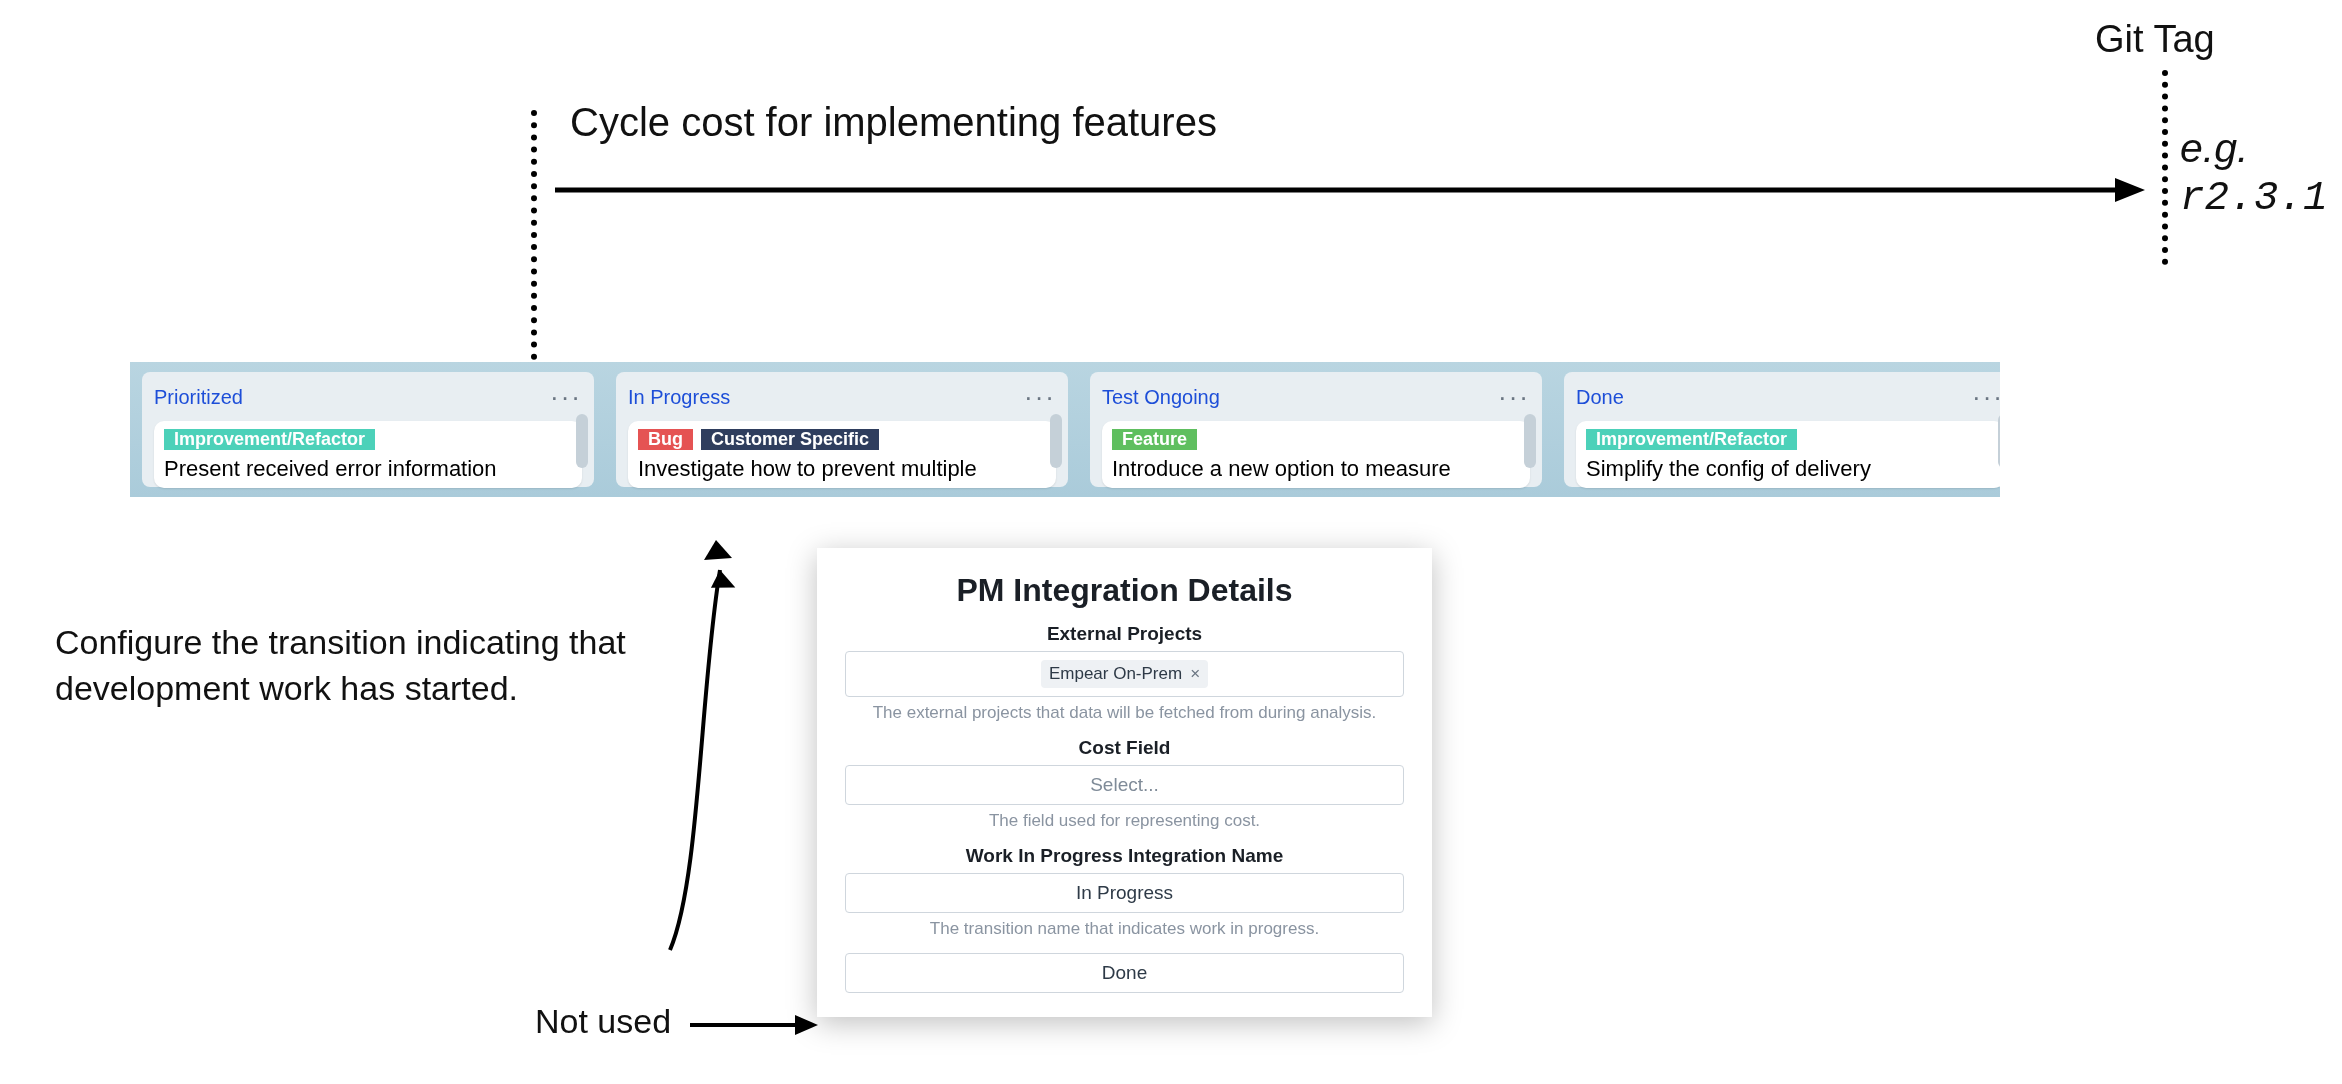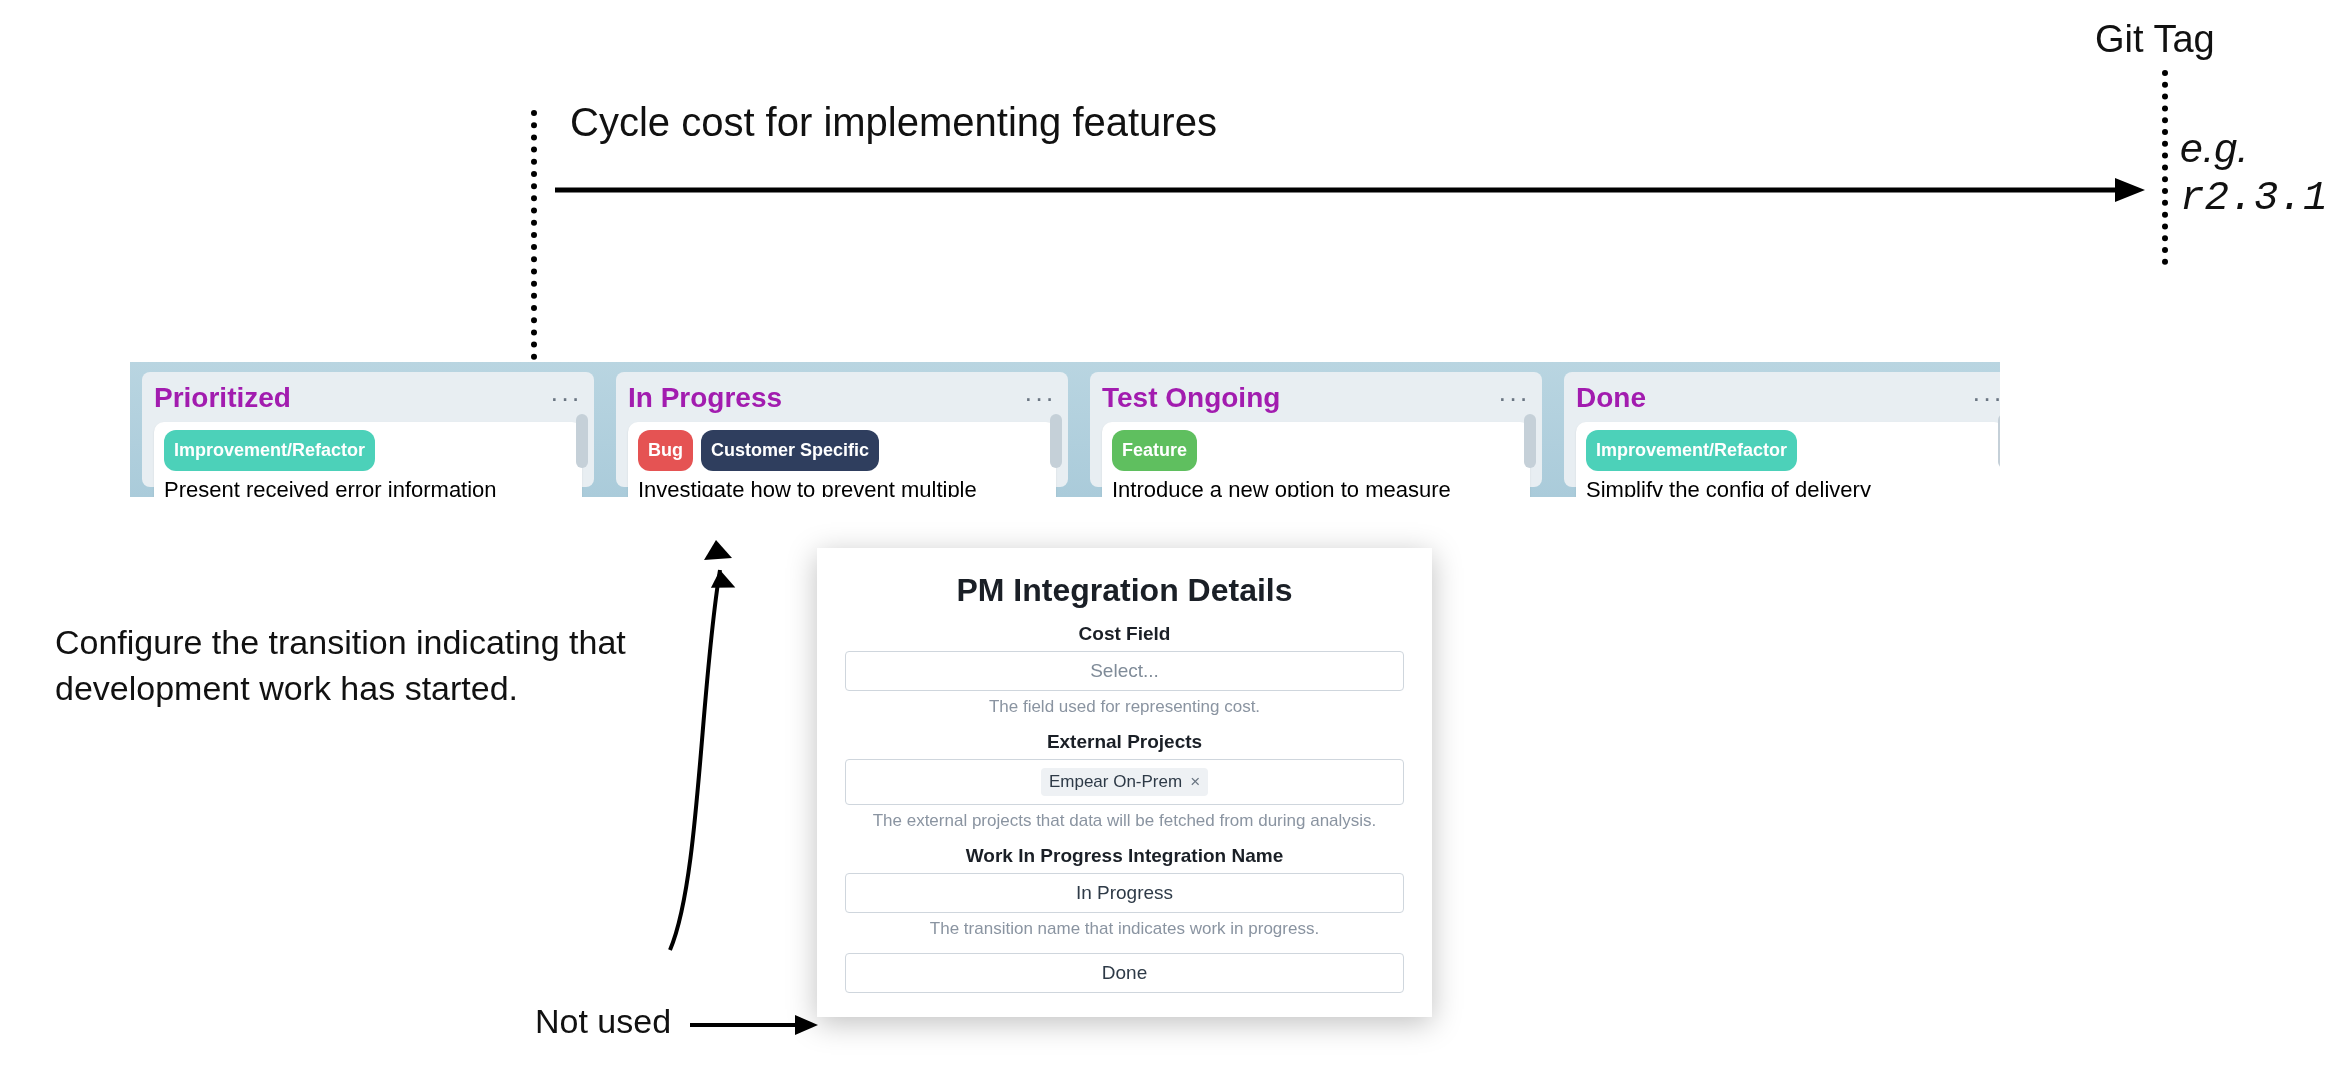--- a/index.html
+++ b/index.html
@@ -83,34 +83,34 @@
     border-radius: 8px;
     padding: 10px 12px 0 12px;
     position: relative;
   }
   .col-head {
     display: flex;
     align-items: center;
     justify-content: space-between;
     margin-bottom: 8px;
   }
-  .col-title { font-size: 28px; font-weight: 700; color: #a21caf; }
+  .col-title { font-size: 20px; font-weight: 400; color: #1d4ed8; }
   .col-menu { color: #6a7582; font-size: 26px; letter-spacing: 2px; cursor: pointer; }
   .card {
     background: #fff;
     border-radius: 10px;
     padding: 8px 10px 6px 10px;
     min-height: 60px;
     box-shadow: 0 1px 2px rgba(0,0,0,.1);
   }
   .labels { display: flex; gap: 8px; margin-bottom: 6px; }
   .label {
     display: inline-block;
-    border-radius: 12px;
-    padding: 10px 10px;
+    border-radius: 0;
+    padding: 0 10px;
     font-size: 18px;
     font-weight: 700;
     color: #fff;
   }
   .label.green  { background: #5fbf5f; }
   .label.red    { background: #e55353; }
   .label.navy   { background: #2f3e5e; }
   .label.teal   { background: #4cd1b9; }
   .card-title { font-size: 22px; color: #000000; white-space: nowrap; overflow: hidden; text-overflow: ellipsis; }
   .col-scroll {
@@ -263,37 +263,37 @@
       <div class="card-title">Simplify the config of delivery</div>
     </div>
     <div class="col-scroll"></div>
   </div>
 </div>
 
 <div class="panel">
   <h2>PM Integration Details</h2>
 
   <div class="group">
-    <div class="flabel">Cost Field</div>
-    <div class="field placeholder">Select...</div>
-    <div class="help">The field used for representing cost.</div>
-  </div>
-
-  <div class="group">
     <div class="flabel">External Projects</div>
     <div class="field">
       <span class="chip">
         <span>Empear On-Prem</span>
         <span class="x">×</span>
       </span>
     </div>
     <div class="help">The external projects that data will be fetched from during analysis.</div>
   </div>
 
   <div class="group">
+    <div class="flabel">Cost Field</div>
+    <div class="field placeholder">Select...</div>
+    <div class="help">The field used for representing cost.</div>
+  </div>
+
+  <div class="group">
     <div class="flabel">Work In Progress Integration Name</div>
     <div class="field">In Progress</div>
     <div class="help">The transition name that indicates work in progress.</div>
   </div>
 
   <div class="group" style="margin-bottom:0;">
     <div class="field">Done</div>
   </div>
 </div>
 

